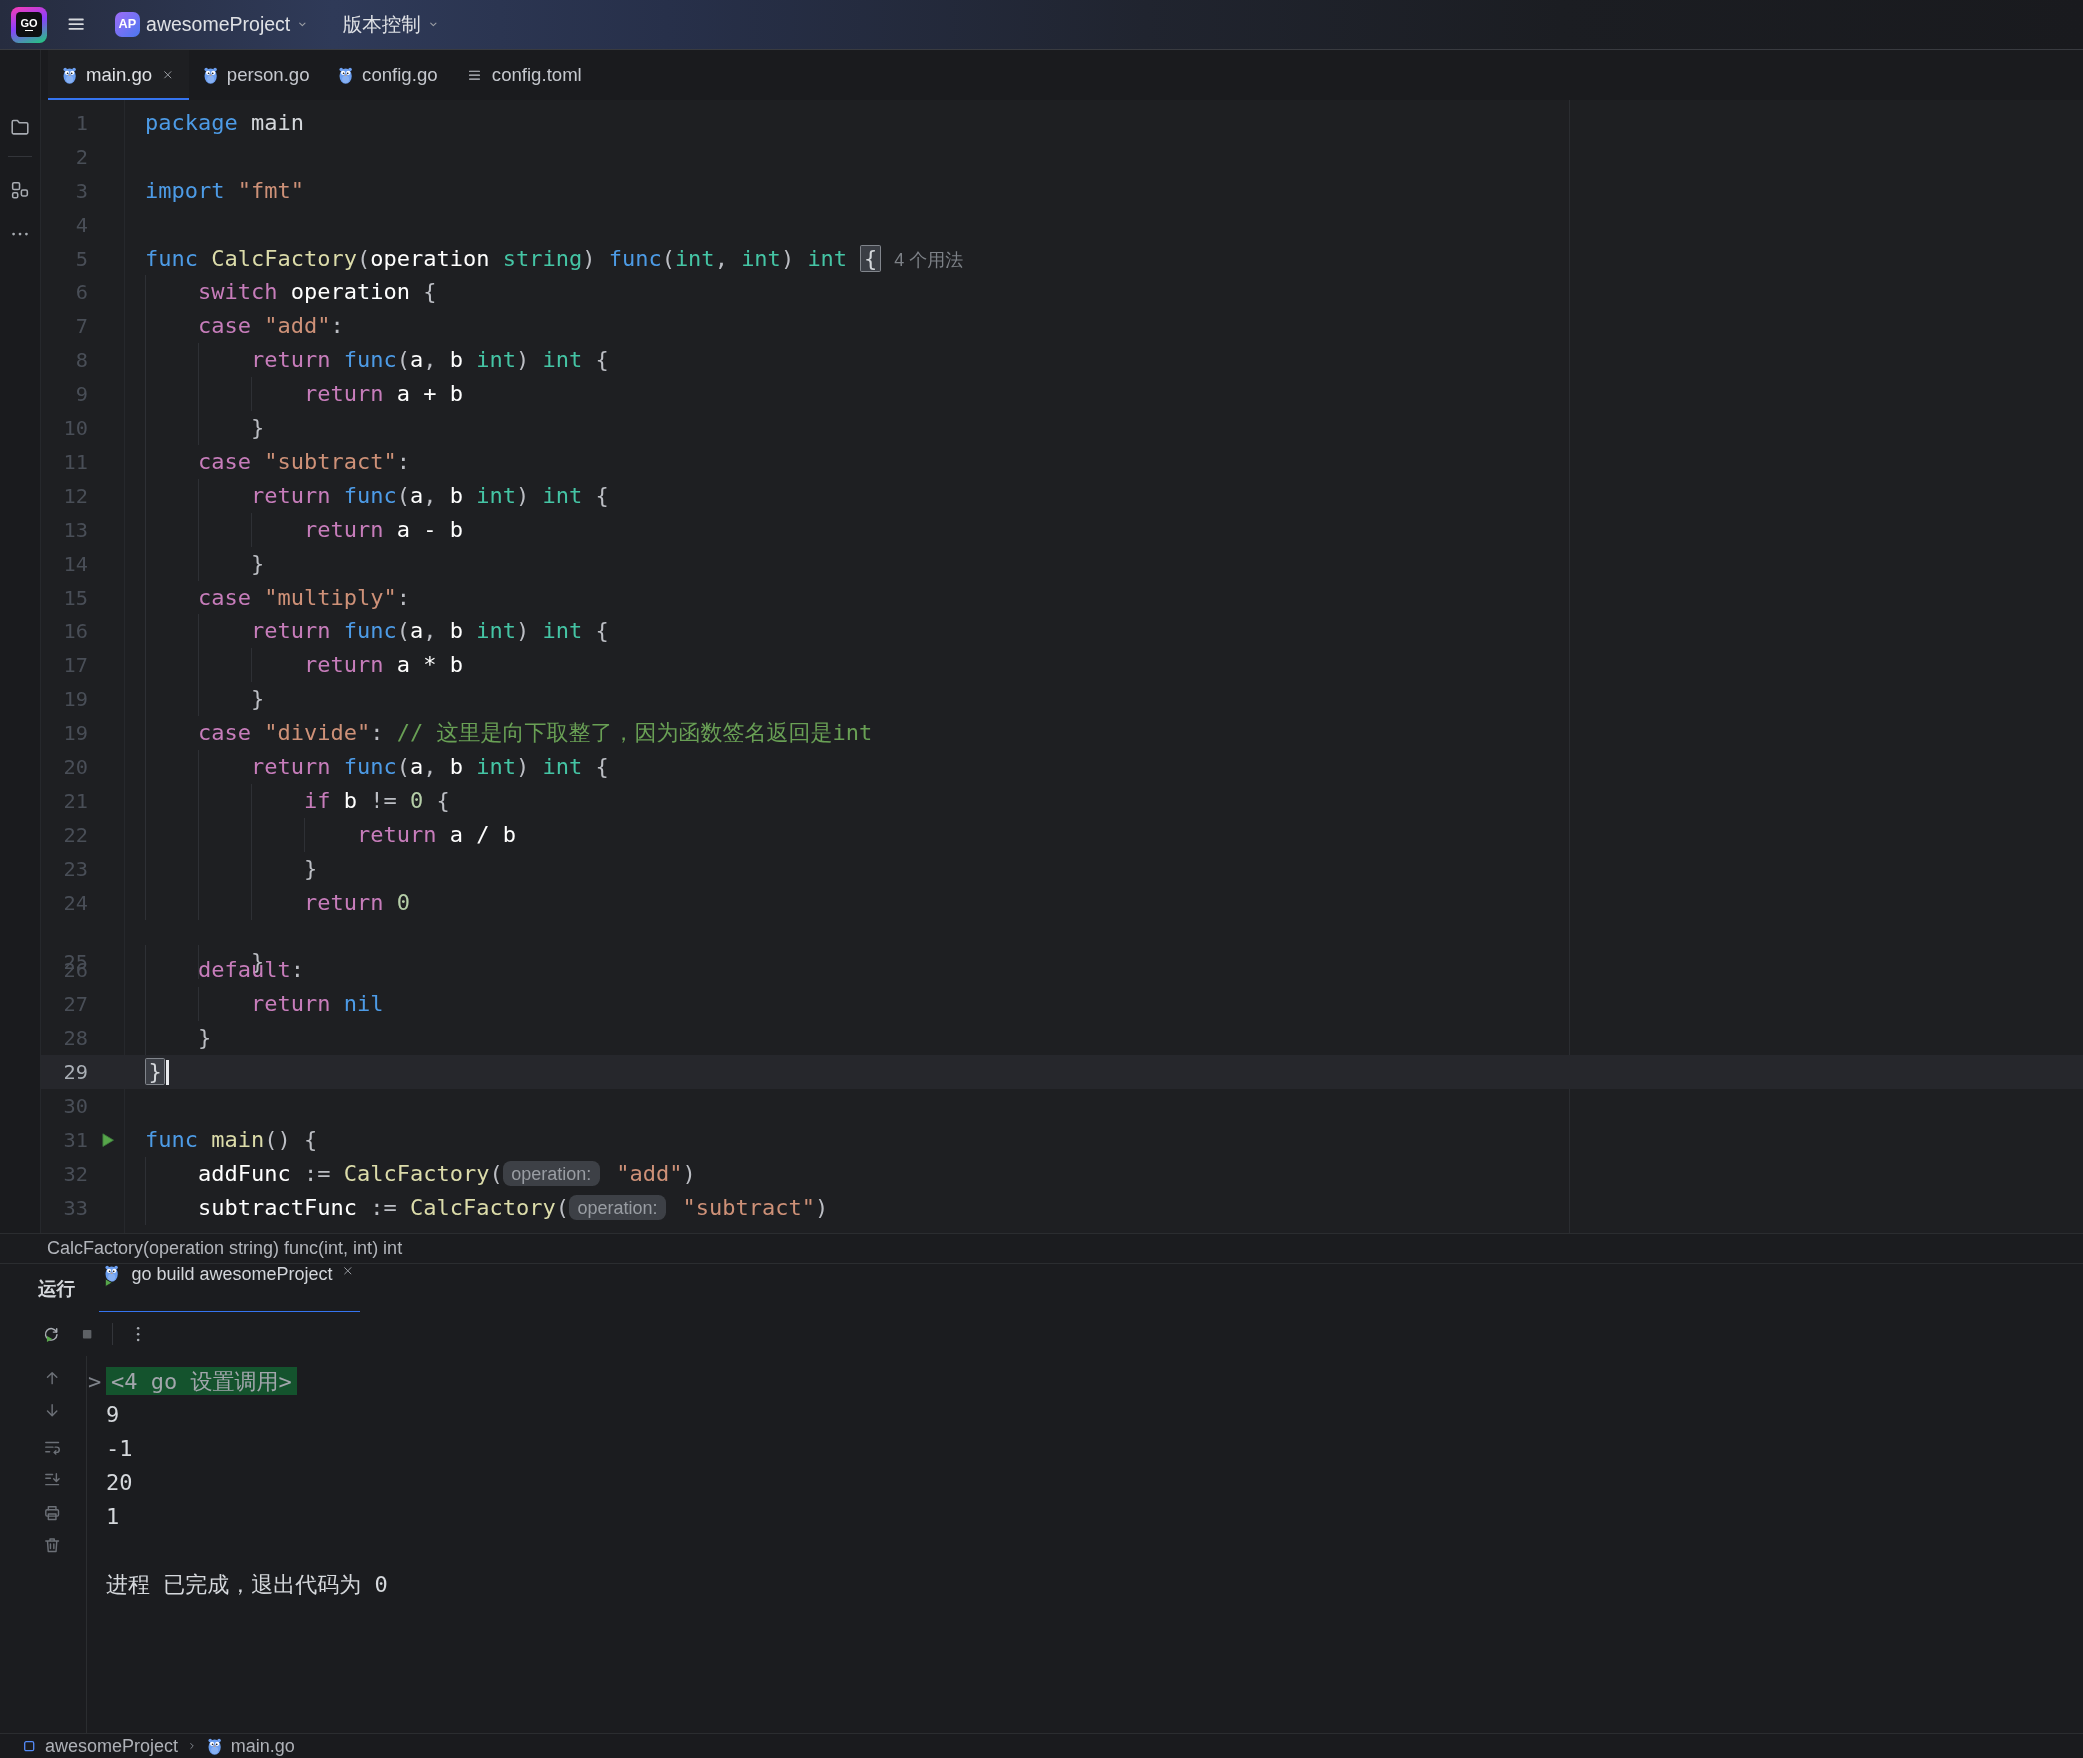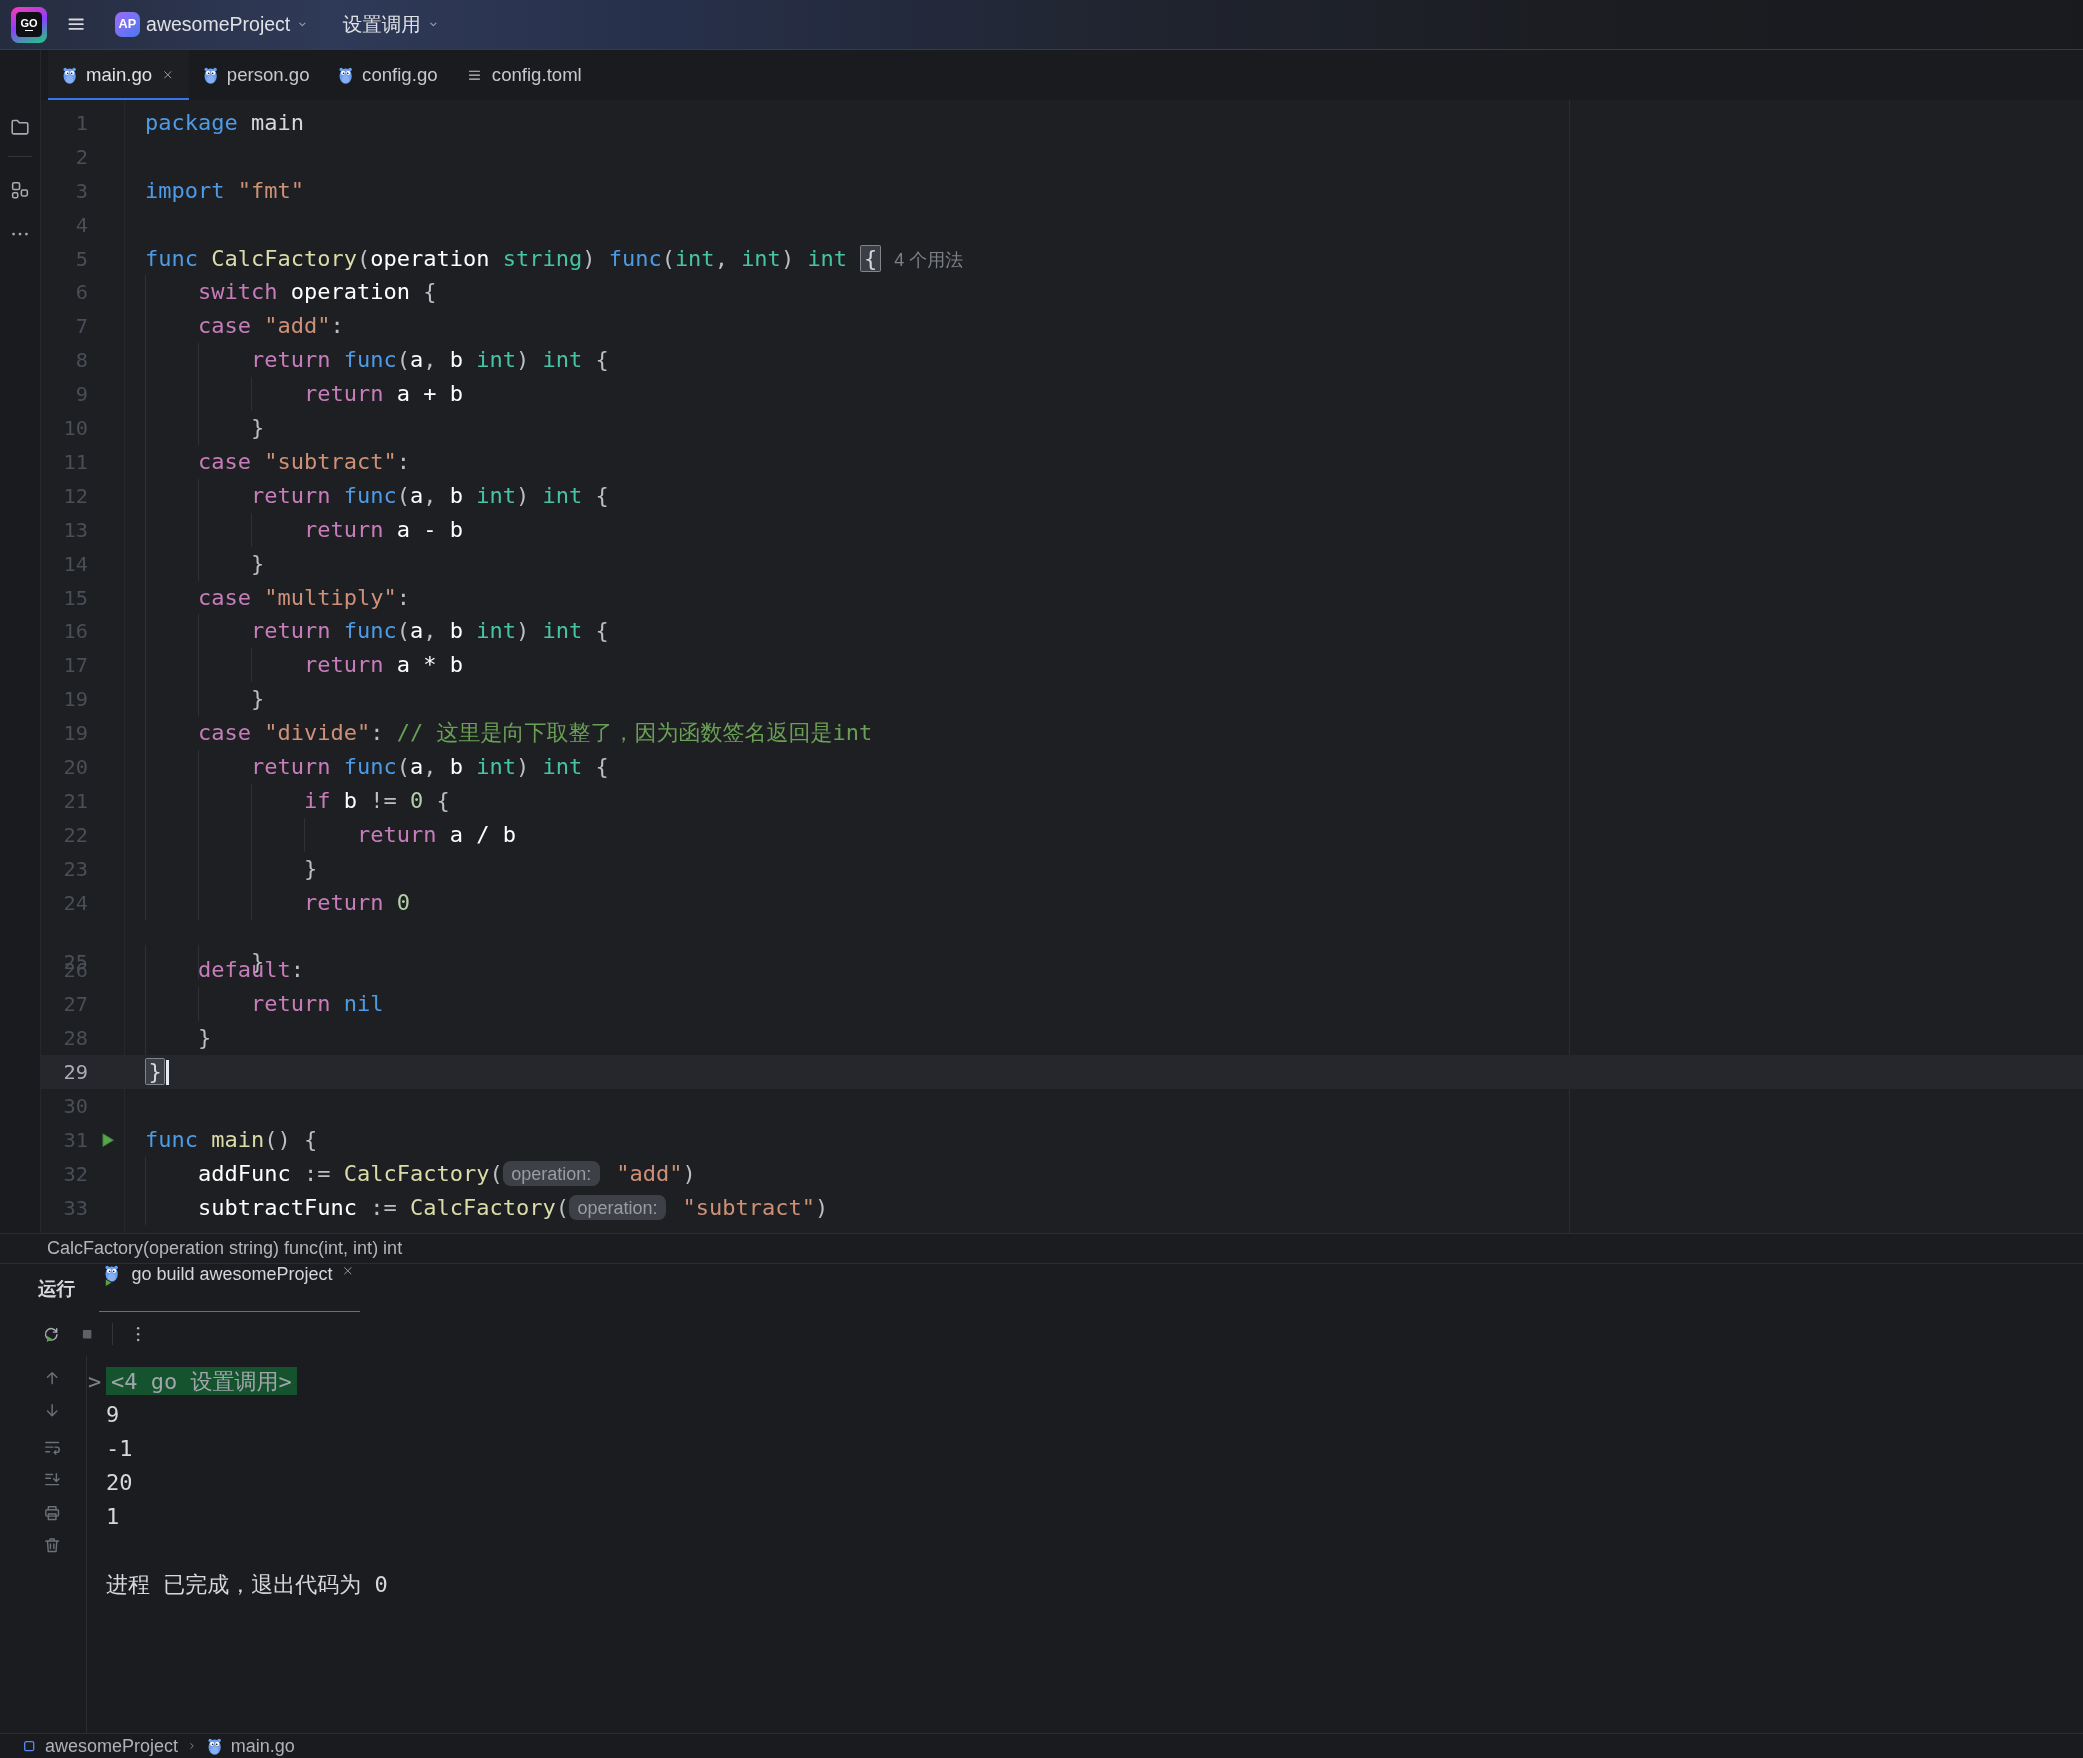--- a/index.html
+++ b/index.html
@@ -110,21 +110,21 @@
     <div class="tbtn" style="margin-left:22px">
       <span class="avatar">AP</span>
       <span class="title-text">awesomeProject</span>
       <span class="ic chev">
           <svg viewBox="0 0 24 24" fill="none" stroke="currentColor" stroke-width="1.7" stroke-linecap="round" stroke-linejoin="round">
             <path stroke-width="2" d="M7 9.5l5 5 5-5"></path>
           </svg>
         </span>
     </div>
     <div class="tbtn" style="margin-left:20.3px">
-      <span class="title-text">设置调用</span>
+      <span class="title-text">版本控制</span>
       <span class="ic chev">
           <svg viewBox="0 0 24 24" fill="none" stroke="currentColor" stroke-width="1.7" stroke-linecap="round" stroke-linejoin="round">
             <path stroke-width="2" d="M7 9.5l5 5 5-5"></path>
           </svg>
         </span>
     </div>
   </div>
 
   <div class="sidebar" id="sidebar">
     <div class="sbdiv" style="top:106px"></div>

